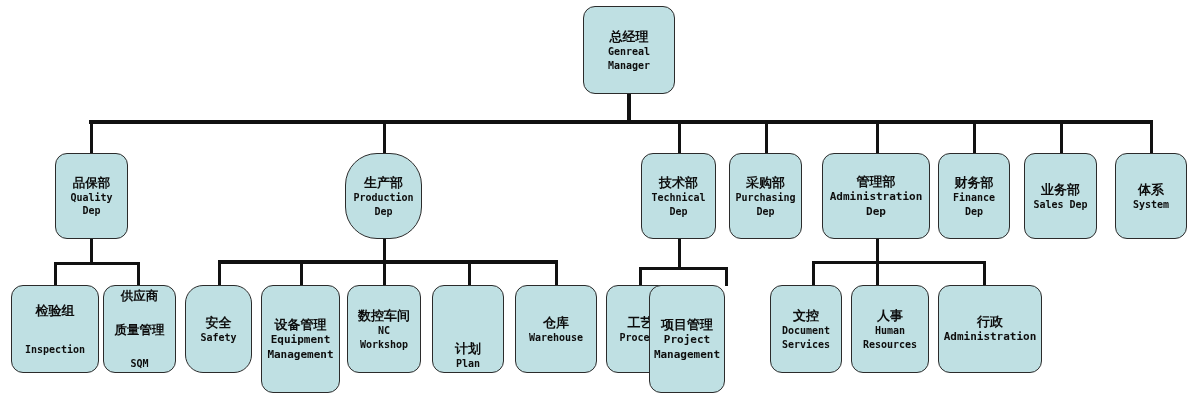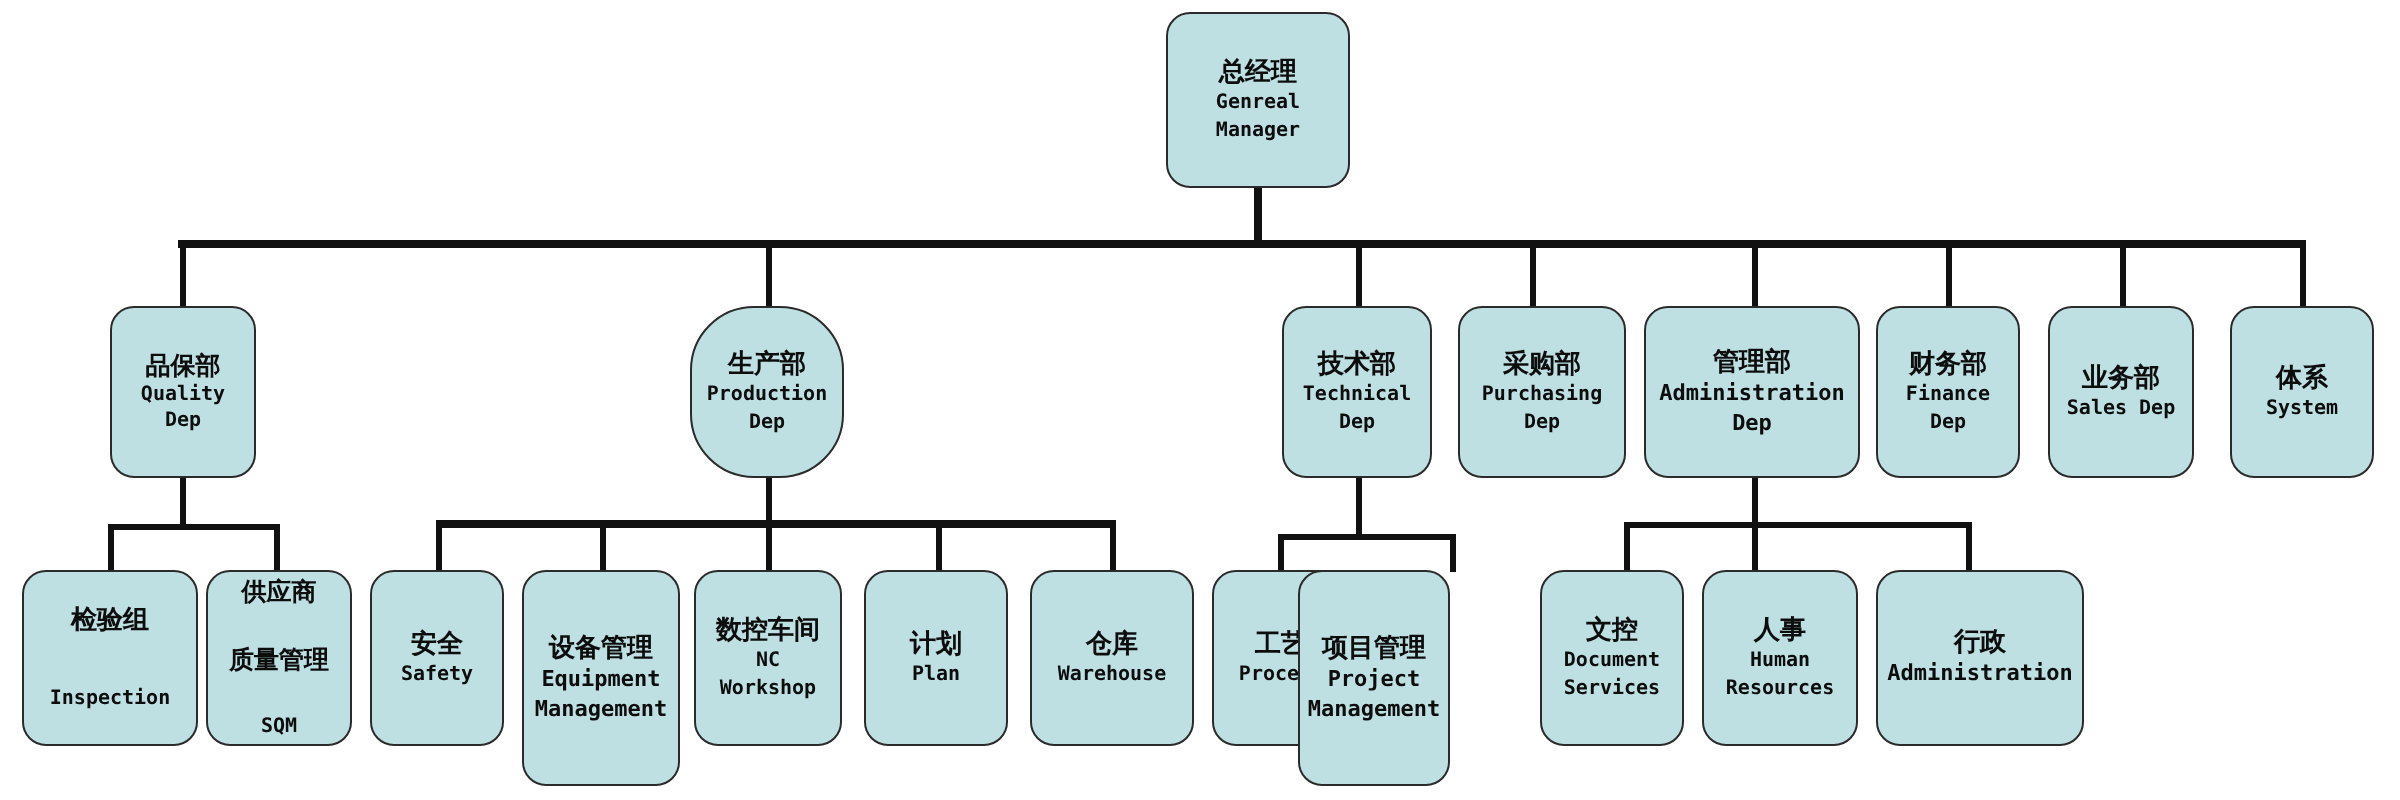--- a/index.html
+++ b/index.html
@@ -93,39 +93,39 @@
     <span class="en">Production</span>
     <span class="en">Dep</span>
   </div>
 
   <div class="node" style="left:641px; top:153px; width:75px; height:86px;">
     <span class="cn">技术部</span>
     <span class="en">Technical</span>
     <span class="en">Dep</span>
   </div>
 
-  <div class="node" style="left:729px; top:153px; width:84px; height:86px;">
+  <div class="node" style="left:729px; top:153px; width:73px; height:86px;">
     <span class="cn">采购部</span>
     <span class="en">Purchasing</span>
     <span class="en">Dep</span>
   </div>
 
   <div class="node wide" style="left:822px; top:153px; width:108px; height:86px;">
     <span class="cn">管理部</span>
     <span class="en">Administration</span>
     <span class="en">Dep</span>
   </div>
 
   <div class="node" style="left:938px; top:153px; width:72px; height:86px;">
     <span class="cn">财务部</span>
     <span class="en">Finance</span>
     <span class="en">Dep</span>
   </div>
 
-  <div class="node" style="left:1024px; top:153px; width:73px; height:86px;">
+  <div class="node" style="left:1024px; top:153px; width:73px; height:86px;border-radius:11px;">
     <span class="cn">业务部</span>
     <span class="en">Sales Dep</span>
   </div>
 
   <div class="node" style="left:1115px; top:153px; width:72px; height:86px;">
     <span class="cn">体系</span>
     <span class="en">System</span>
   </div>
 
   <div class="edge drop" style="left:90px; top:239px; height:26px;"></div>
@@ -145,38 +145,38 @@
   </div>
 
   <div class="edge drop" style="left:383px; top:239px; height:24px;"></div>
   <div class="edge bus-main" style="left:218px; top:260px; width:340px;"></div>
   <div class="edge drop" style="left:218px; top:262px; height:24px;"></div>
   <div class="edge drop" style="left:300px; top:262px; height:24px;"></div>
   <div class="edge drop" style="left:383px; top:262px; height:24px;"></div>
   <div class="edge drop" style="left:468px; top:262px; height:24px;"></div>
   <div class="edge drop" style="left:555px; top:262px; height:24px;"></div>
 
-  <div class="node" style="left:185px; top:285px; width:67px; height:88px;">
+  <div class="node" style="left:185px; top:285px; width:67px; height:88px;border-radius:18px;">
     <span class="cn">安全</span>
     <span class="en">Safety</span>
   </div>
 
   <div class="node wide" style="left:261px; top:285px; width:79px; height:108px;">
     <span class="cn">设备管理</span>
     <span class="en">Equipment</span>
     <span class="en">Management</span>
   </div>
 
   <div class="node" style="left:347px; top:285px; width:74px; height:88px;">
     <span class="cn">数控车间</span>
     <span class="en">NC</span>
     <span class="en">Workshop</span>
   </div>
 
-  <div class="node" style="left:432px; top:285px; width:72px; height:88px;">
+  <div class="node" style="left:432px; top:285px; width:72px; height:88px;justify-content:flex-end;">
     <span class="cn">计划</span>
     <span class="en">Plan</span>
   </div>
 
   <div class="node" style="left:515px; top:285px; width:82px; height:88px;">
     <span class="cn">仓库</span>
     <span class="en">Warehouse</span>
   </div>
 
   <div class="edge drop" style="left:678px; top:239px; height:30px;"></div>

